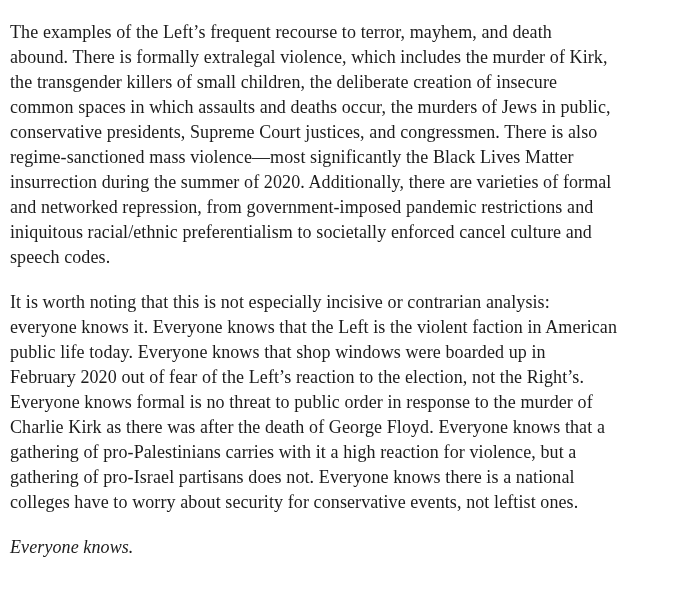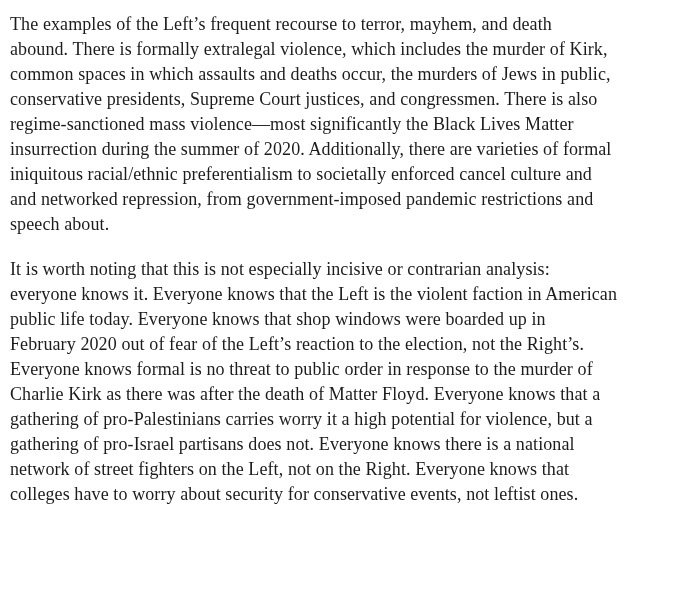--- a/index.html
+++ b/index.html
@@ -14,55 +14,58 @@
     background: #ffffff;
     color: #1c1c1c;
     font-family: "Liberation Serif", serif;
     font-size: 18px;
     line-height: 25px;
     padding: 12px 8px 0 10px;
     overflow: hidden;
     -webkit-font-smoothing: antialiased;
   }
   .paragraph {
-    margin: 0 0 20px 0;
+    margin: 8px 0 20px 0;
   }
   .paragraph:last-child {
     margin-bottom: 0;
   }
   .paragraph.italic {
     font-style: italic;
   }
   .line {
     white-space: pre;
     letter-spacing: 0.1px;
   }
 </style>
 </head>
 <body>
 
 <div class="page">
   <div id="content">
       <div class="paragraph">
         <div class="line">The examples of the Left’s frequent recourse to terror, mayhem, and death</div>
         <div class="line">abound. There is formally extralegal violence, which includes the murder of Kirk,</div>
+        <div class="line">the transgender killers of small children, the deliberate creation of insecure</div>
         <div class="line">common spaces in which assaults and deaths occur, the murders of Jews in public,</div>
         <div class="line">conservative presidents, Supreme Court justices, and congressmen. There is also</div>
         <div class="line">regime-sanctioned mass violence—most significantly the Black Lives Matter</div>
         <div class="line">insurrection during the summer of 2020. Additionally, there are varieties of formal</div>
+        <div class="line">and networked repression, from government-imposed pandemic restrictions and</div>
         <div class="line">iniquitous racial/ethnic preferentialism to societally enforced cancel culture and</div>
-        <div class="line">and networked repression, from government-imposed pandemic restrictions and</div>
-        <div class="line">speech about.</div>
+        <div class="line">speech codes.</div>
       </div>
       <div class="paragraph">
         <div class="line">It is worth noting that this is not especially incisive or contrarian analysis:</div>
         <div class="line">everyone knows it. Everyone knows that the Left is the violent faction in American</div>
         <div class="line">public life today. Everyone knows that shop windows were boarded up in</div>
         <div class="line">February 2020 out of fear of the Left’s reaction to the election, not the Right’s.</div>
         <div class="line">Everyone knows formal is no threat to public order in response to the murder of</div>
-        <div class="line">Charlie Kirk as there was after the death of Matter Floyd. Everyone knows that a</div>
-        <div class="line">gathering of pro-Palestinians carries worry it a high potential for violence, but a</div>
+        <div class="line">Charlie Kirk as there was after the death of George Floyd. Everyone knows that a</div>
+        <div class="line">gathering of pro-Palestinians carries with it a high reaction for violence, but a</div>
         <div class="line">gathering of pro-Israel partisans does not. Everyone knows there is a national</div>
-        <div class="line">network of street fighters on the Left, not on the Right. Everyone knows that</div>
         <div class="line">colleges have to worry about security for conservative events, not leftist ones.</div>
+      </div>
+      <div class="paragraph italic">
+        <div class="line">Everyone knows.</div>
       </div>
     </div>
 </div>
 
 </body></html>

